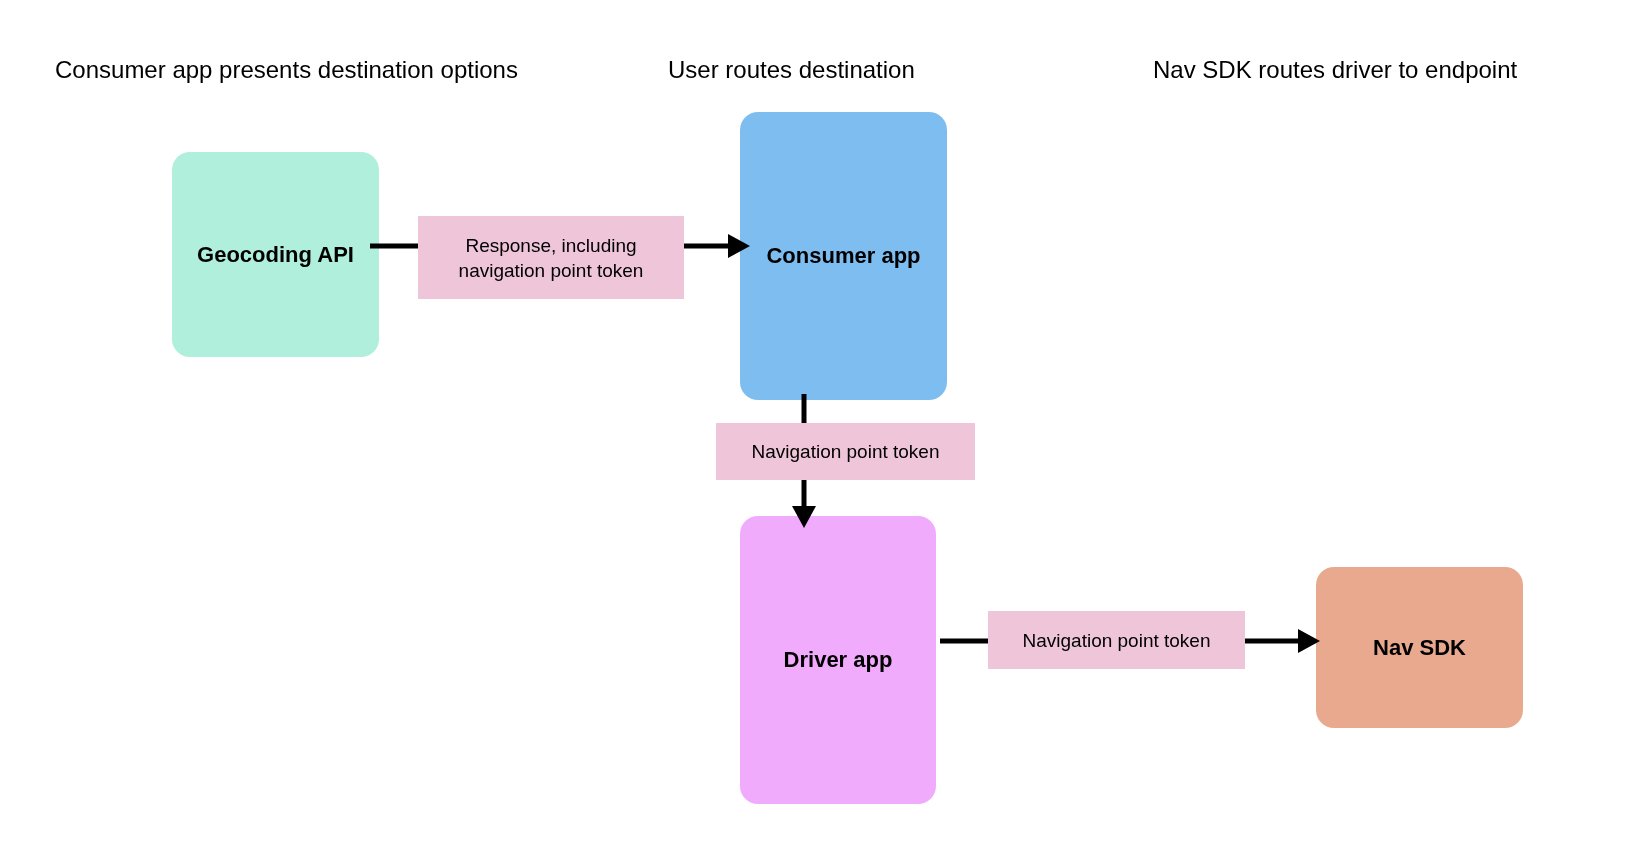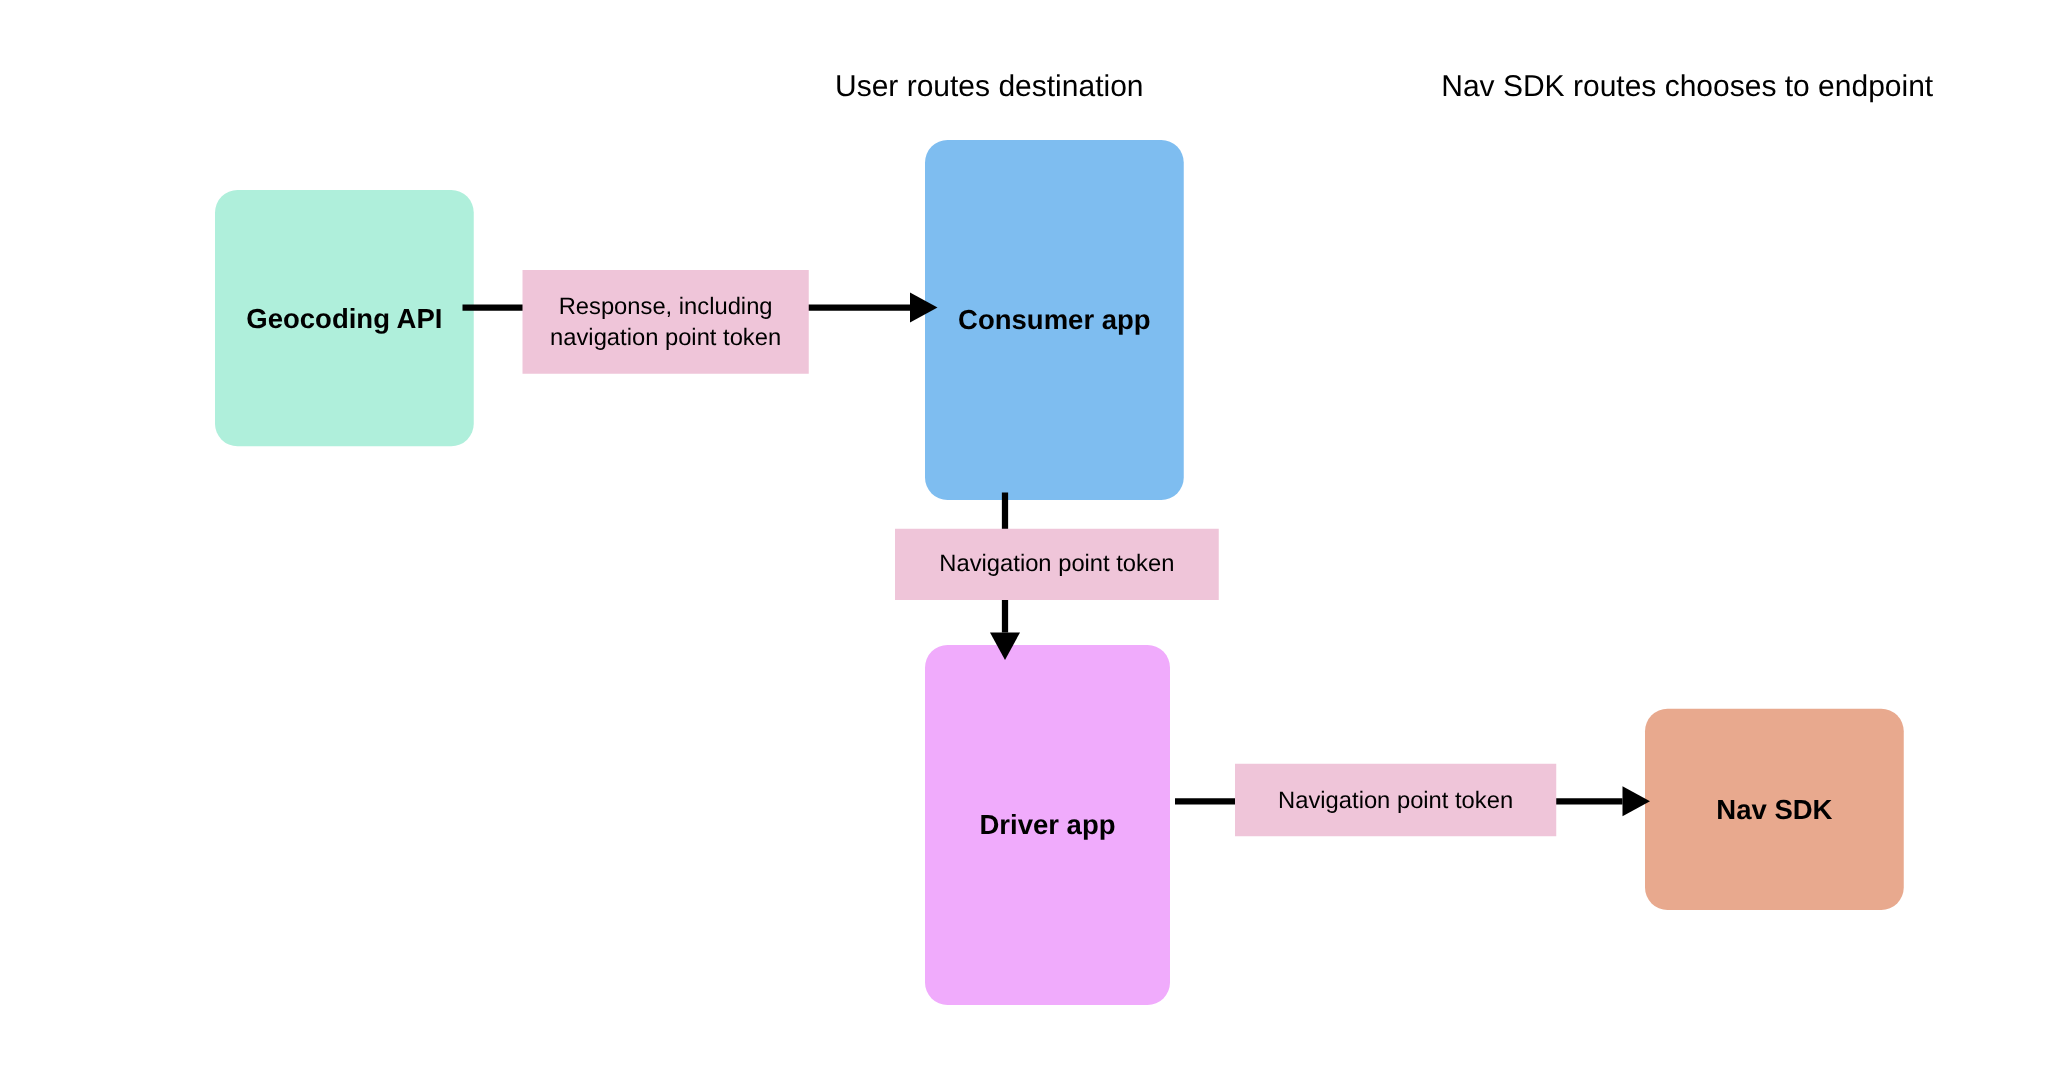--- a/index.html
+++ b/index.html
@@ -60,24 +60,25 @@
   .connector svg {
     display: block;
     overflow: visible;
   }
 </style>
 </head>
 <body>
 
 <div id="canvas">
 
+  <div class="col-header" style="left:55px; top:56px;">Consumer app presents destination options</div>
 
   <div class="col-header" style="left:668px; top:56px;">User routes destination</div>
 
-  <div class="col-header" style="left:1153px; top:56px;">Nav SDK routes chooses to endpoint</div>
+  <div class="col-header" style="left:1153px; top:56px;">Nav SDK routes driver to endpoint</div>
 
   <div class="connector" style="left:370px; top:228px; width:380px; height:36px;">
     <svg width="380" height="36" viewBox="0 0 380 36">
       <line x1="0" y1="18" x2="358" y2="18" stroke="#000000" stroke-width="5"></line>
       <polygon points="358,6 380,18 358,30" fill="#000000"></polygon>
     </svg>
   </div>
 
   <div class="connector" style="left:786px; top:394px; width:36px; height:134px;">
     <svg width="36" height="134" viewBox="0 0 36 134">
@@ -102,19 +103,19 @@
   </div>
 
   <div class="node" style="left:740px; top:516px; width:196px; height:288px; background:#f0abfc;">
     <span class="node-label">Driver app</span>
   </div>
 
   <div class="node" style="left:1316px; top:567px; width:207px; height:161px; background:#E8A98E;">
     <span class="node-label">Nav SDK</span>
   </div>
 
-  <div class="edge-label" style="left:418px; top:216px; width:229px; height:83px; background:#EFC5D9; padding:12px 8px;">Response, including navigation point token</div>
+  <div class="edge-label" style="left:418px; top:216px; width:266px; height:83px; background:#EFC5D9; padding:12px 8px;">Response, including navigation point token</div>
 
   <div class="edge-label" style="left:716px; top:423px; width:259px; height:57px; background:#EFC5D9; padding:0 8px;">Navigation point token</div>
 
   <div class="edge-label" style="left:988px; top:611px; width:257px; height:58px; background:#EFC5D9; padding:0 8px;">Navigation point token</div>
 
 </div>
 
 </body></html>

